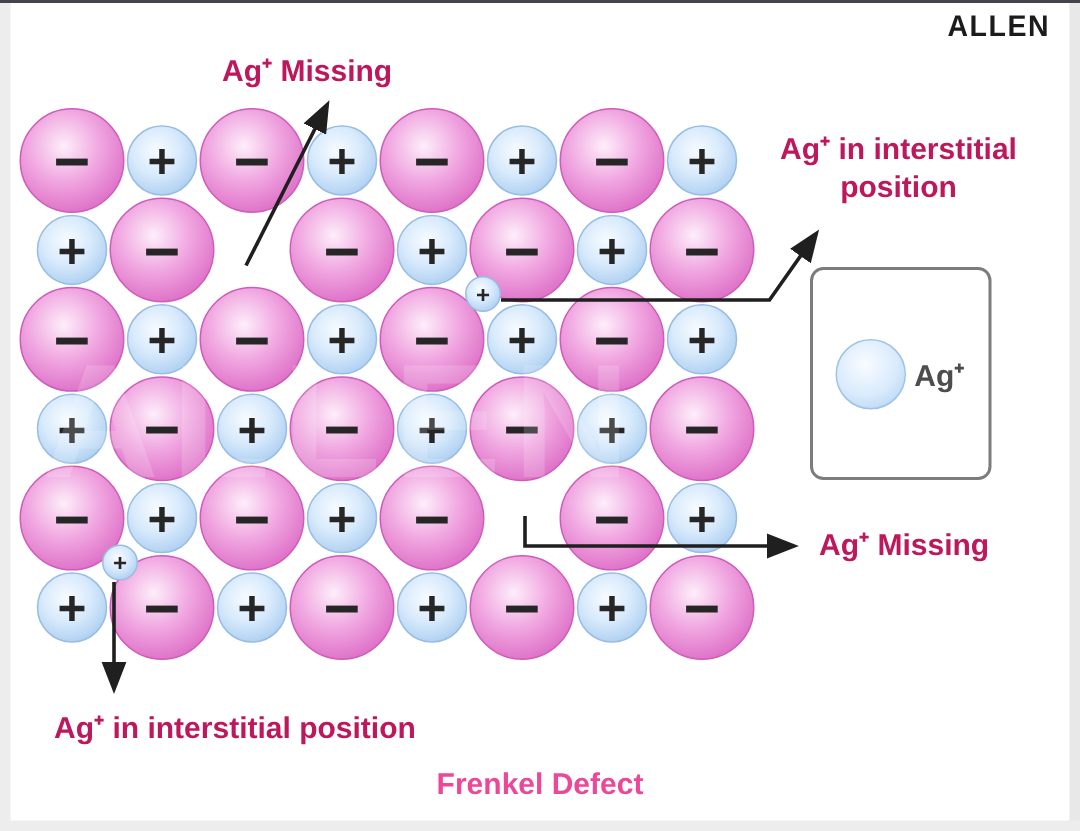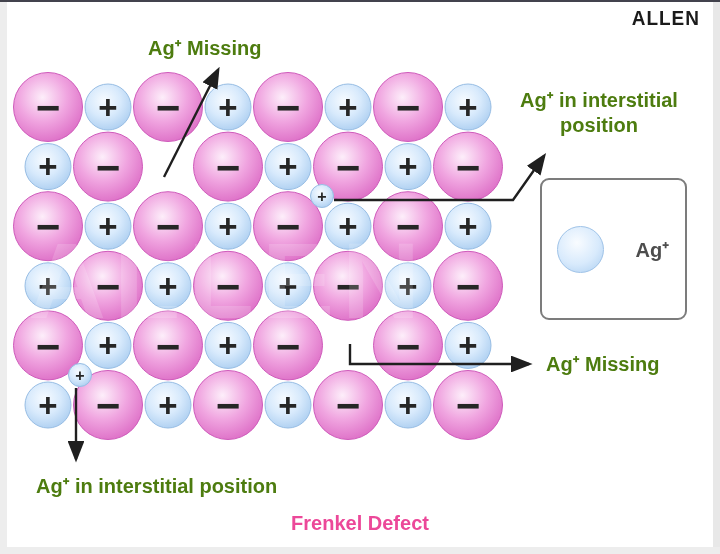--- a/index.html
+++ b/index.html
@@ -15,32 +15,32 @@
   svg.lattice{position:absolute;left:0;top:0;}
   .brand{
     position:absolute;right:20px;top:8px;font-size:19px;font-weight:900;
     letter-spacing:1px;color:#1b1b1b;transform:scaleY(1.05);
   }
   .watermark{
     position:absolute;left:28px;top:218px;font-size:108px;font-weight:900;
     letter-spacing:8px;color:#ffffff;opacity:0.17;pointer-events:none;white-space:nowrap;
   }
   .label{
-    position:absolute;color:#4d7c0f;font-weight:600;font-size:20px;line-height:1.25;
+    position:absolute;color:#be185d;font-weight:600;font-size:20px;line-height:1.25;
   }
   .label-missing-top{left:148px;top:36px;}
   .label-interstitial-top{left:498px;top:88px;width:202px;text-align:center;}
   .label-missing-right{left:546px;top:352px;}
   .label-interstitial-bottom{left:36px;top:474px;}
   .title{
     position:absolute;left:0;top:512px;width:720px;text-align:center;
     font-size:20px;font-weight:800;color:#ec4899;
   }
   .legend{
-    position:absolute;left:540px;top:178px;width:147px;height:142px;
+    position:absolute;left:540px;top:178px;width:121px;height:142px;
     border:2px solid #7c7c7c;border-radius:9px;background:#fff;box-sizing:border-box;
     display:flex;flex-direction:column;justify-content:space-evenly;padding:4px 0;
   }
   .legend-row{display:flex;align-items:center;padding:0 16px 0 13px;}
   .legend-circle{display:inline-block;border-radius:50%;}
   .legend-circle.blue{
     width:45px;height:45px;margin-left:2px;
     background:radial-gradient(circle at 42% 35%, #f9fcff 0%, #d8eafc 55%, #aacdf0 100%);
     border:1px solid #9fc3e8;
   }

